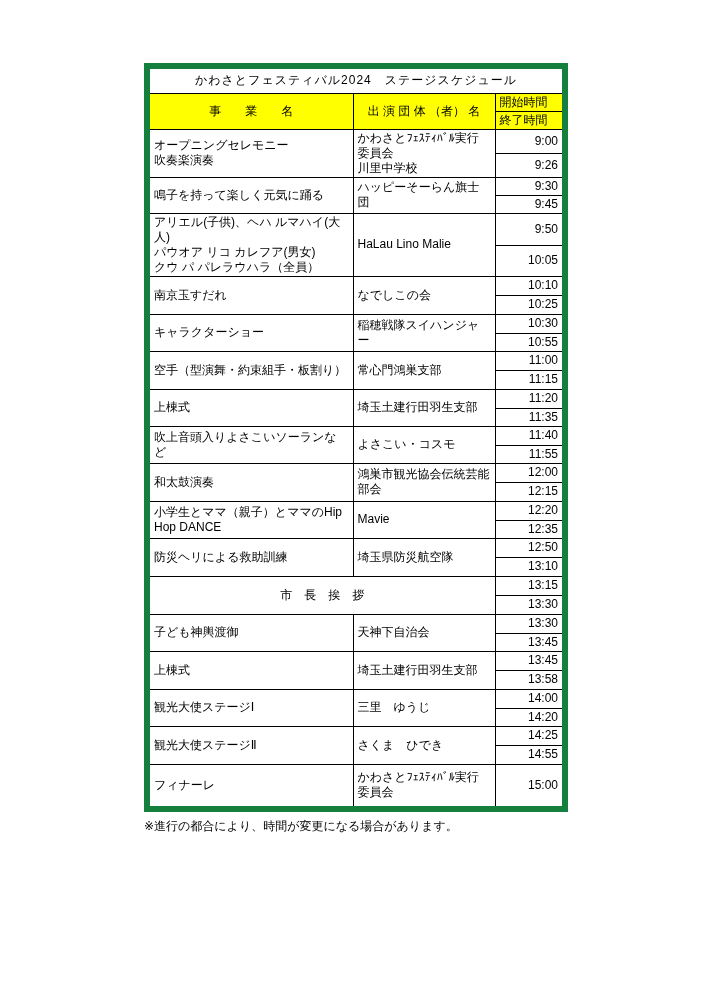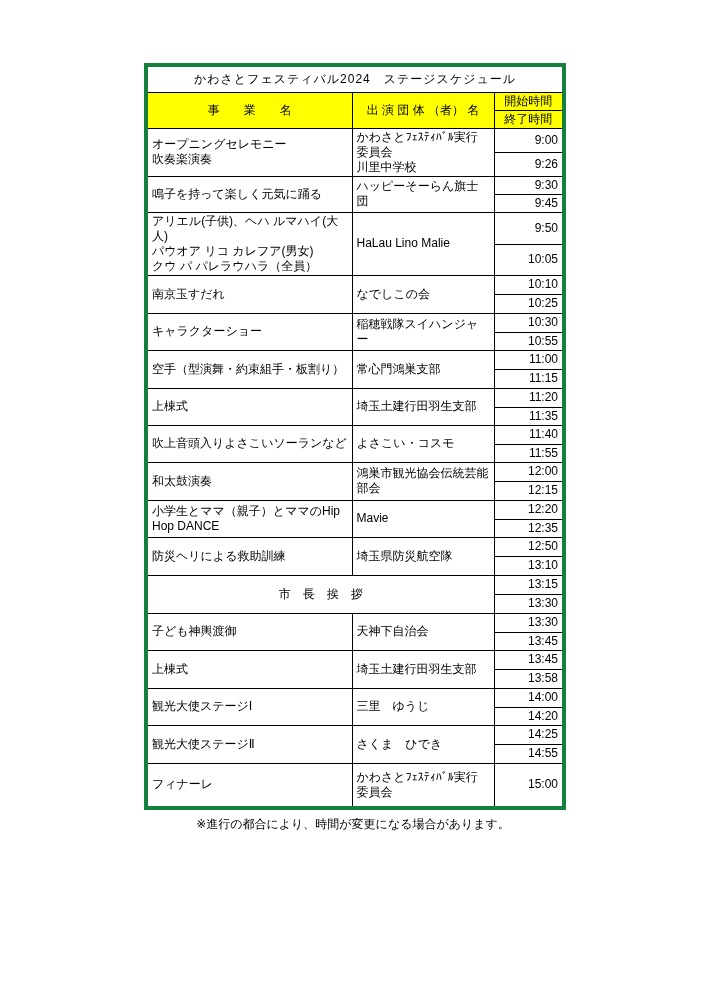--- a/index.html
+++ b/index.html
@@ -14,21 +14,21 @@
   .doc {
     position: absolute;
     left: 144px;
     top: 63px;
     width: 420px;
   }
   table.schedule {
     border-collapse: collapse;
     table-layout: fixed;
     width: 418px;
-    border: 4px solid #15803d;
+    border: 6px solid #15803d;
   }
   table.schedule td {
     border: 1px solid #000000;
     padding: 1px 4px;
     vertical-align: middle;
     font-size: 12px;
     line-height: 1.25;
     overflow: hidden;
   }
   td.title-cell {
@@ -37,42 +37,42 @@
     letter-spacing: 1px;
     background: #ffffff;
   }
   td.hdr {
     background: #FFFF00;
     text-align: center;
     font-size: 12px;
   }
   td.hdr-time {
     background: #FFFF00;
-    text-align: center;
+    text-align: left;
     font-size: 10px;
     padding: 0 2px;
   }
   td.event, td.performer {
     text-align: left;
     white-space: pre-line;
     font-size: 11px;
   }
   td.merged-event {
     text-align: center;
     font-size: 12px;
   }
   td.time {
     text-align: right;
     font-size: 11px;
     padding-right: 4px;
     white-space: nowrap;
   }
   .footnote {
     width: 418px;
-    text-align: center;
+    text-align: left;
     font-size: 12px;
     margin-top: 6px;
   }
 </style>
 </head>
 <body>
 
 <div class="page">
   <div class="doc">
     <table class="schedule">

